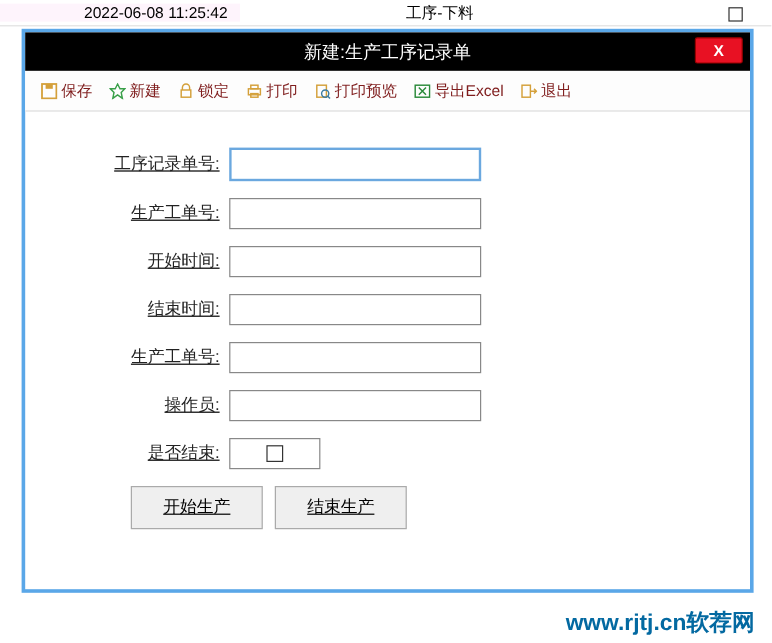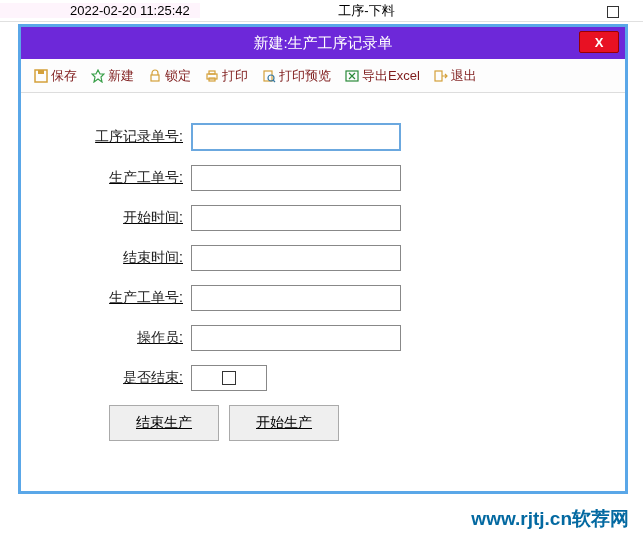--- a/index.html
+++ b/index.html
@@ -42,21 +42,21 @@
     .dialog {
       position: absolute;
       left: 18px;
       top: 24px;
       width: 610px;
       height: 470px;
       border: 3px solid #5aa7e8;
       background: #fff;
     }
     .titlebar {
-      background: #6d28d9;
+      background: #000000;
       height: 32px;
       display: flex;
       align-items: center;
       justify-content: center;
       position: relative;
       color: #fff;
       font-size: 15px;
     }
     .close-btn {
       position: absolute;
@@ -166,21 +166,21 @@
       font-size: 19px;
       font-weight: bold;
       color: #0369a1;
       font-family: Arial, "Microsoft YaHei", sans-serif;
     }
   </style>
 </head>
 <body>
 
 <div class="bg-row">
-  <div class="bg-cell1">2022-02-20 11:25:42</div>
+  <div class="bg-cell1">2022-06-08 11:25:42</div>
   <div class="bg-cell2">工序-下料</div>
   <div class="bg-cell3">
     <span class="bg-checkbox"></span>
   </div>
 </div>
 
 <div class="dialog">
   <div class="titlebar">
     <span>新建:生产工序记录单</span>
     <div class="close-btn">
@@ -281,22 +281,22 @@
       <input class="form-input" type="text" value="" style="">
     </div>
     <div class="form-row">
       <div class="form-label">是否结束:</div>
       <div class="check-wrap">
         <div class="check-box"></div>
       </div>
     </div>
     <div class="btn-row">
       <div class="action-btn">
+        <span>开始生产</span>
+      </div>
+      <div class="action-btn">
         <span>结束生产</span>
       </div>
-      <div class="action-btn">
-        <span>开始生产</span>
-      </div>
     </div>
   </div>
 </div>
 
 <div class="watermark">www.rjtj.cn软荐网</div>
 
 </body></html>

